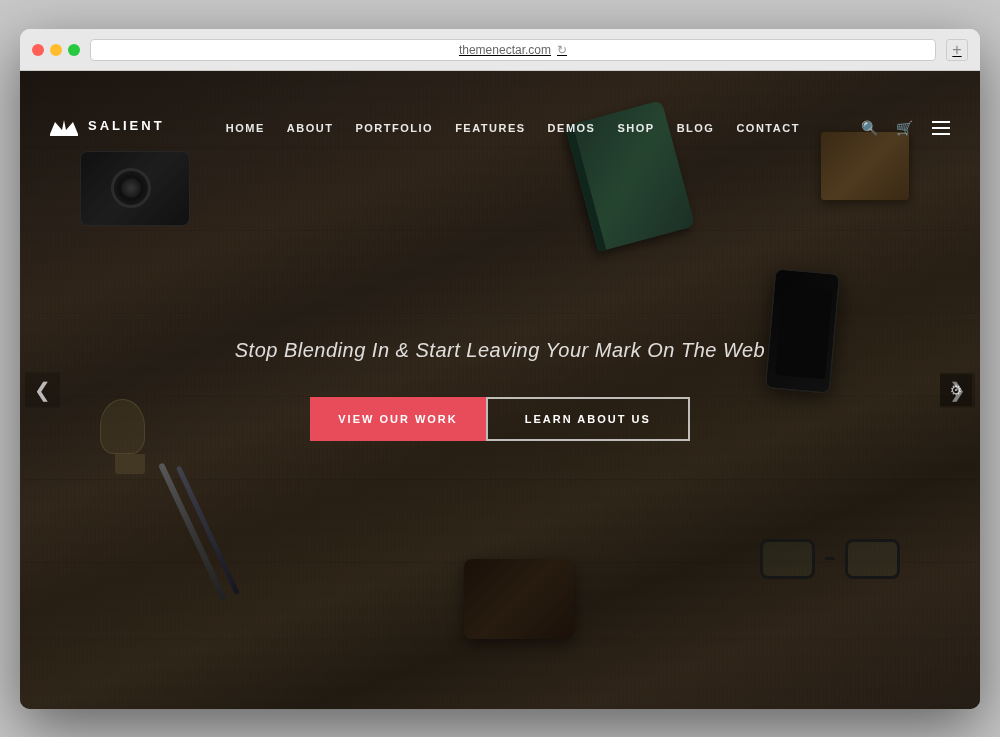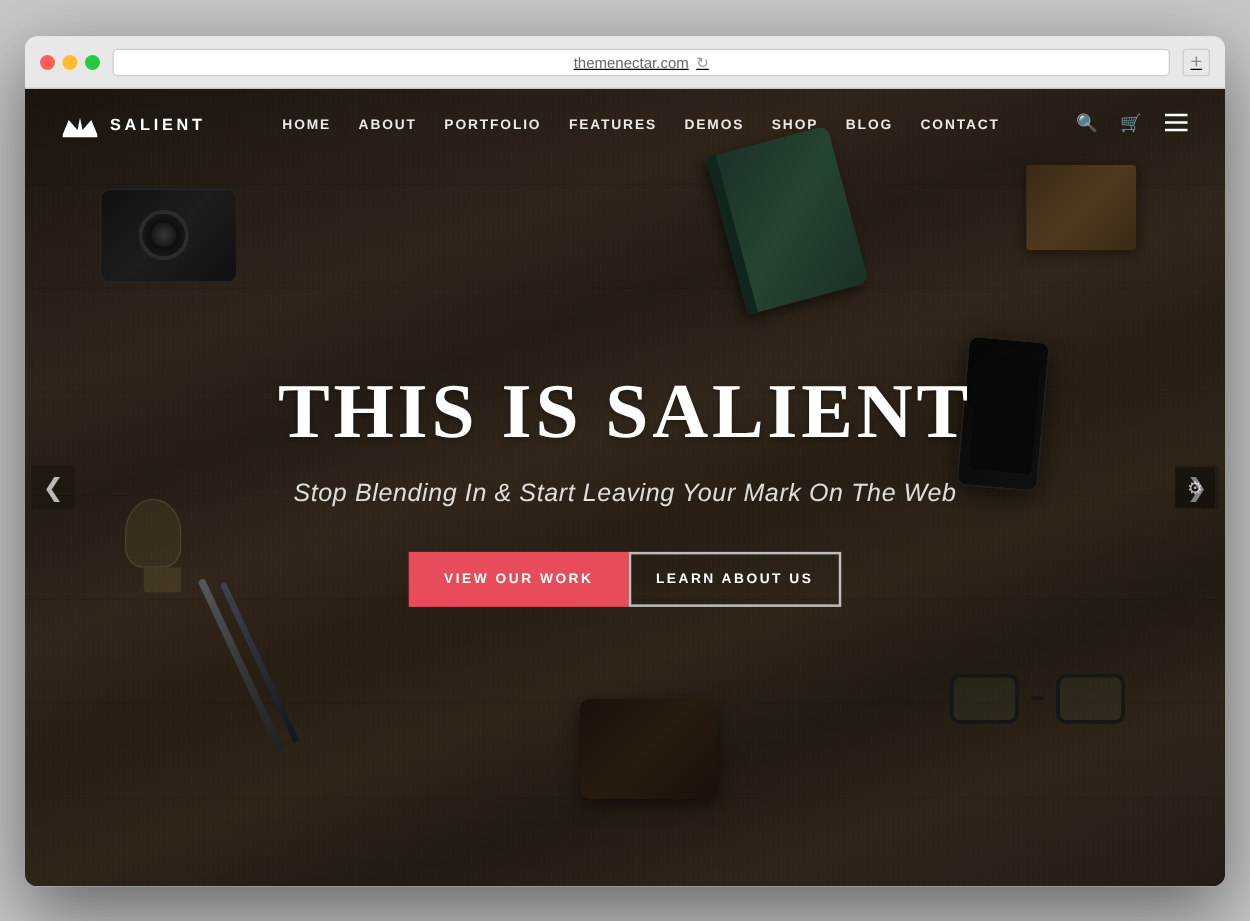--- a/index.html
+++ b/index.html
@@ -369,24 +369,23 @@
     }
 
     
     .navbar {
       position: absolute;
       top: 0;
       left: 0;
       right: 0;
       z-index: 100;
       display: flex;
-      align-items: flex-start;
+      align-items: flex-end;
       padding: 0 30px;
       height: 65px;
-      margin-top: 19px;
     }
 
     .logo-area {
       display: flex;
       align-items: center;
       gap: 10px;
       color: white;
       text-decoration: none;
     }
 
@@ -494,21 +493,21 @@
       font-weight: 700;
       letter-spacing: 2px;
       text-transform: uppercase;
       border: none;
       cursor: pointer;
     }
 
     .btn-secondary {
       background: transparent;
       color: white;
-      padding: 14px 20px;
+      padding: 14px 37px;
       font-size: 11px;
       font-weight: 700;
       letter-spacing: 2px;
       text-transform: uppercase;
       border: 2px solid rgba(255,255,255,0.7);
       cursor: pointer;
     }
 
     
     .slider-arrow {
@@ -667,21 +666,20 @@
           </div>
         </div>
       </nav>
 
       <div class="slider-arrow slider-arrow-left">❮</div>
       <div class="slider-arrow slider-arrow-right">❯</div>
 
       <div class="settings-gear">⚙</div>
 
       <div class="hero-content">
-        <h1 class="hero-title">THIS IS SALIENT</h1>
         <p class="hero-subtitle">Stop Blending In &amp; Start Leaving Your Mark On The Web</p>
         <div class="hero-buttons">
           <button class="btn-primary">VIEW OUR WORK</button>
           <button class="btn-secondary">LEARN ABOUT US</button>
         </div>
       </div>
 
     </div>
   </div>
 </div>

